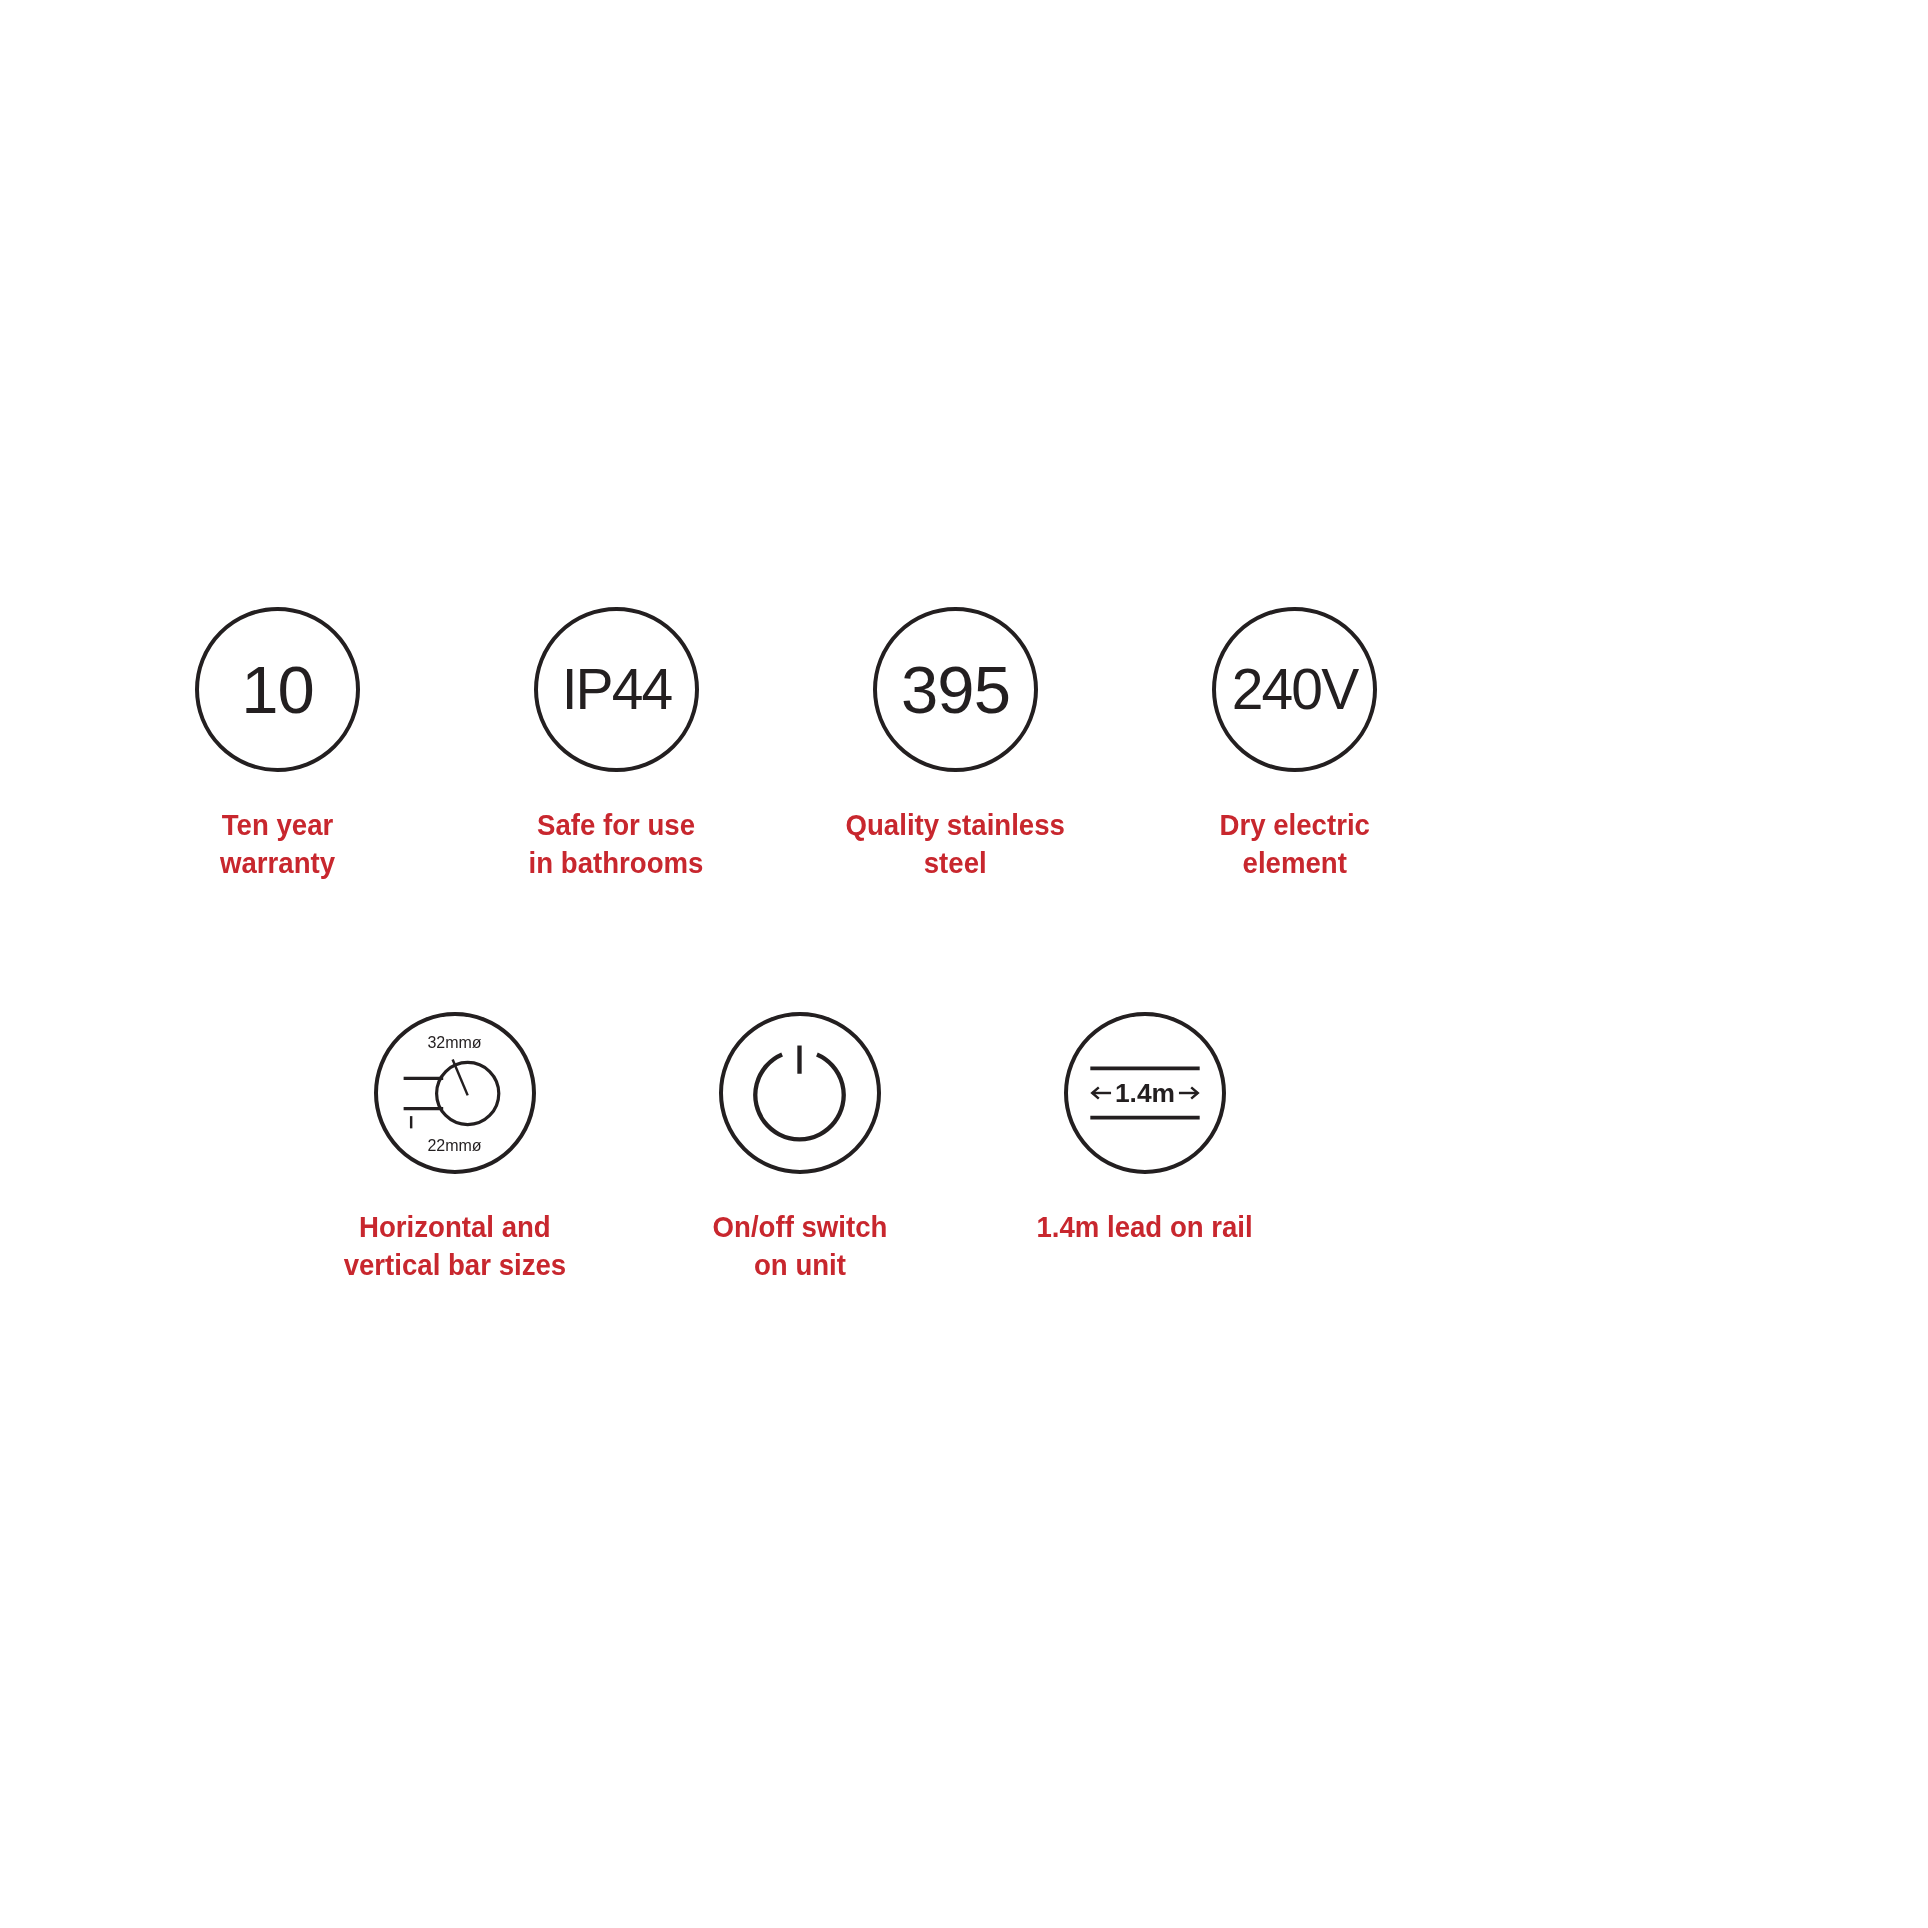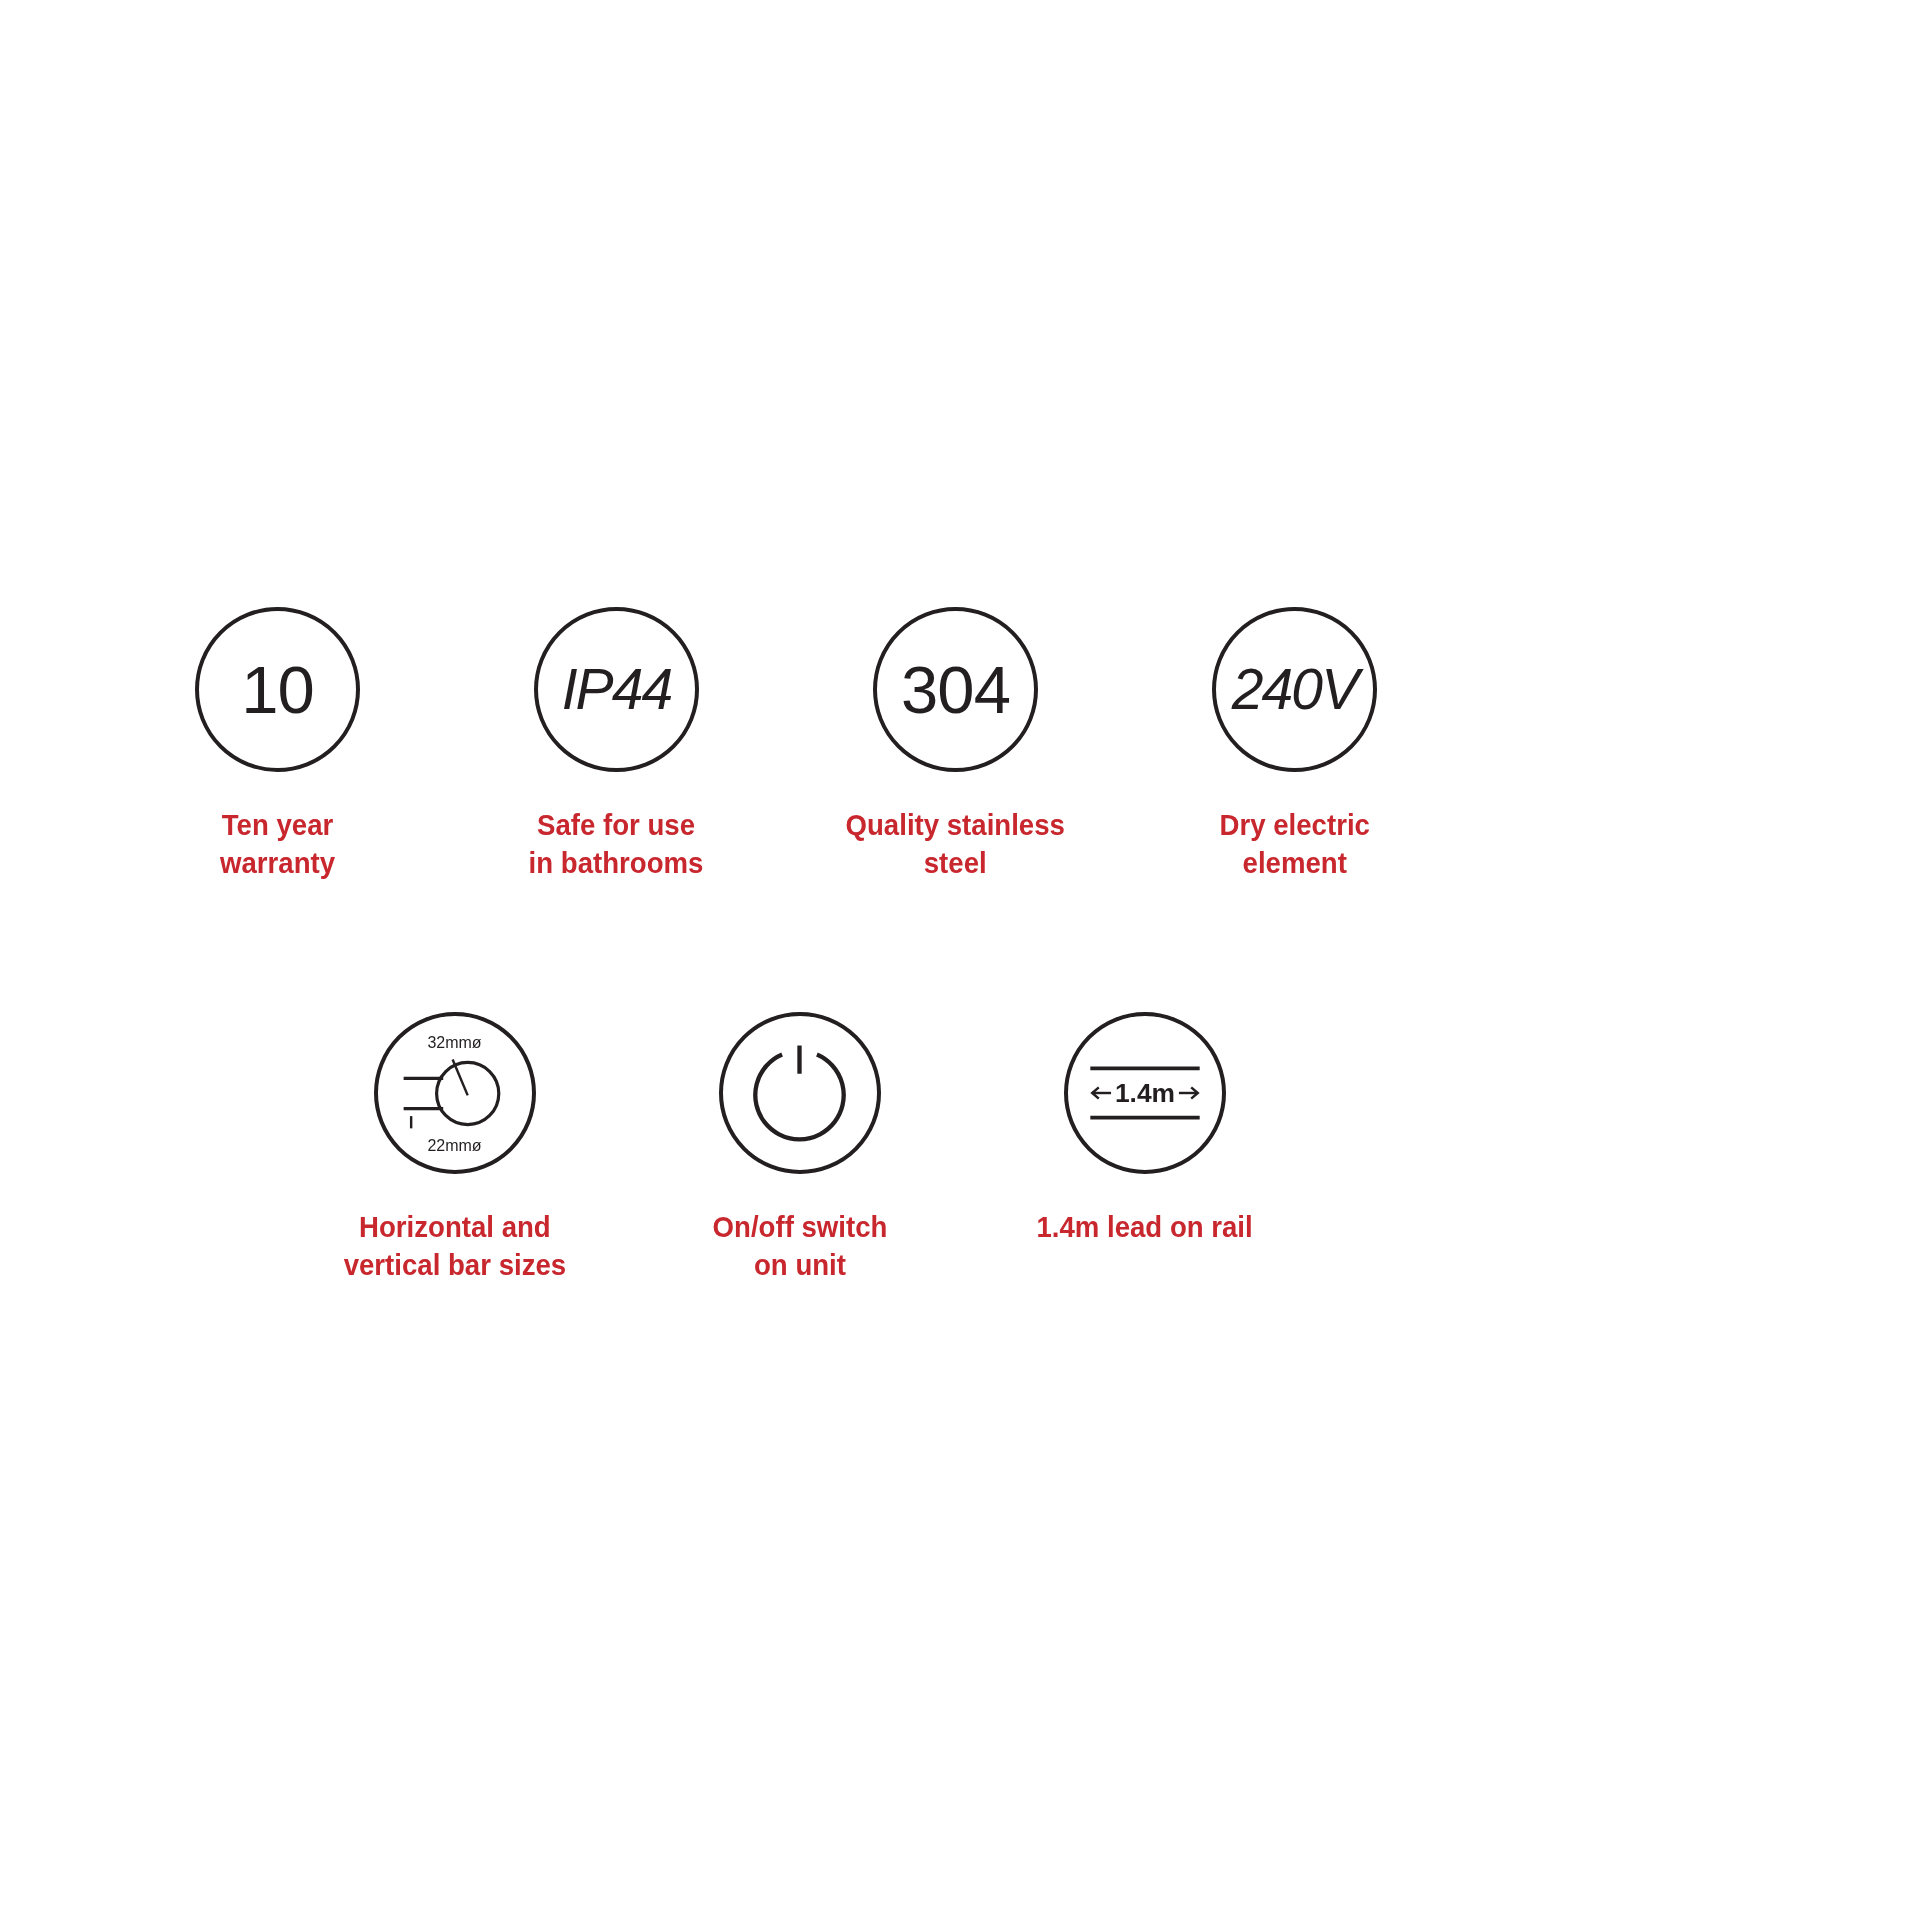--- a/index.html
+++ b/index.html
@@ -72,21 +72,20 @@
     font-family: "Liberation Sans", sans-serif;
     font-size: 67px;
     font-weight: 400;
     color: #231f20;
     letter-spacing: -0.9px;
     line-height: 1;
   }
   .badge-text.small {
     font-size: 57px;
     letter-spacing: -1.9px;
-    font-style: italic;
   }
 
   .feature-caption {
     margin-top: 34px;
     text-align: center;
     color: #c8272e;
     font-family: "Liberation Sans", sans-serif;
     font-weight: bold;
     font-size: 30px;
     line-height: 1.27;
@@ -118,21 +117,21 @@
     <div class="feature-item">
       <div class="badge-circle">
         <span class="badge-text small">IP44</span>
       </div>
       <div class="feature-caption">Safe for use
 in bathrooms</div>
     </div>
 
     <div class="feature-item">
       <div class="badge-circle">
-        <span class="badge-text">304</span>
+        <span class="badge-text">395</span>
       </div>
       <div class="feature-caption">Quality stainless
 steel</div>
     </div>
 
     <div class="feature-item">
       <div class="badge-circle">
         <span class="badge-text small">240V</span>
       </div>
       <div class="feature-caption">Dry electric

